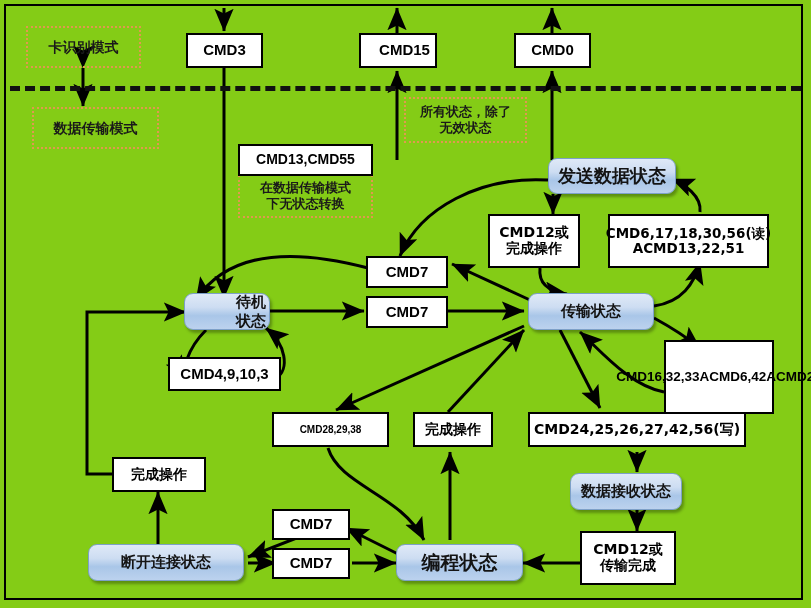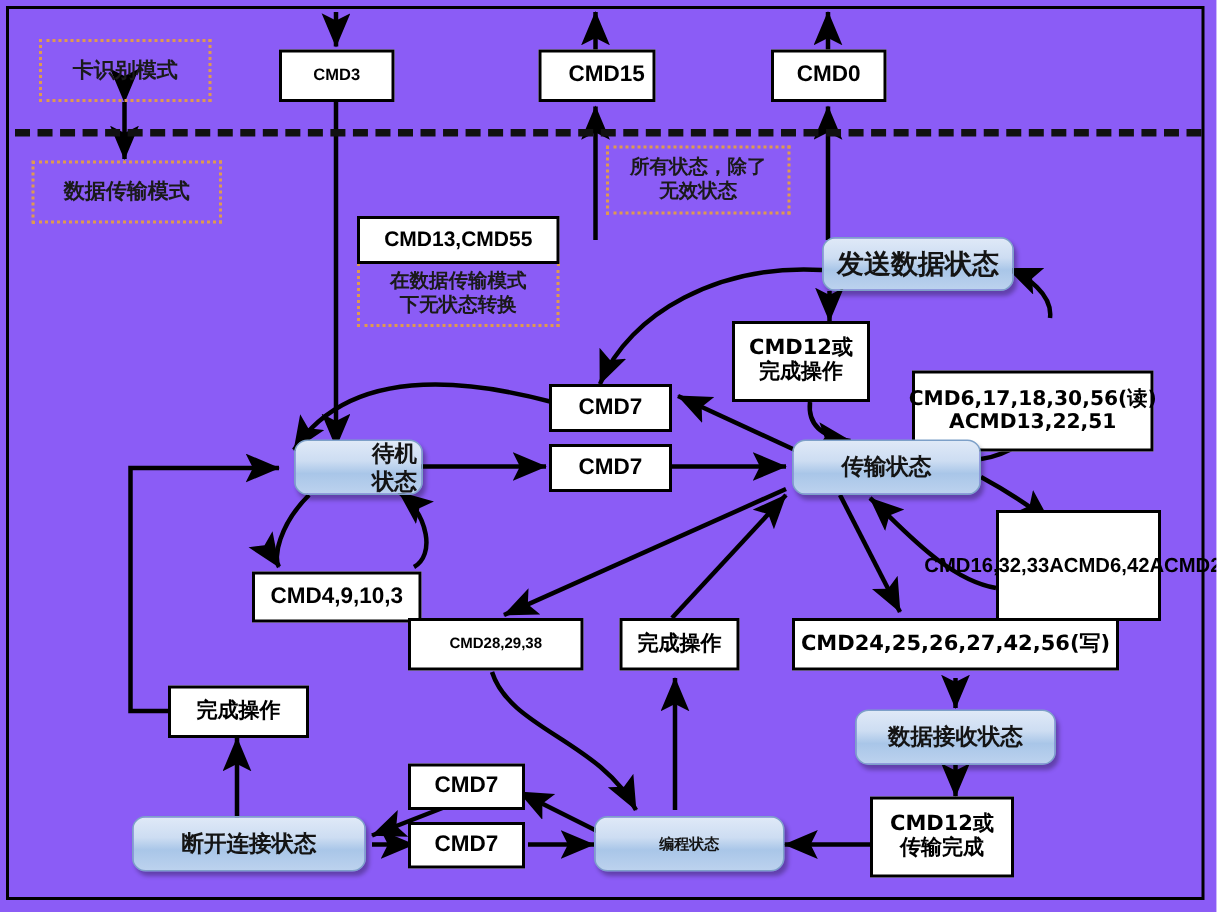--- a/index.html
+++ b/index.html
@@ -1,20 +1,20 @@
 <!DOCTYPE html>
 <html><head>
 <meta charset="utf-8">
 <style>
   html,body{margin:0;padding:0;background:#ffffff;}
   body{font-family:"Liberation Sans","DejaVu Sans",sans-serif;}
   #canvas{
     position:relative;
     width:811px;height:608px;
-    background:#8b5cf6;
+    background:#84cc16;
     overflow:hidden;
   }
   #frame{
     position:absolute;left:4px;top:4px;
     width:799px;height:596px;
     border:2px solid #000000;
     box-sizing:border-box;
   }
   svg#wires{position:absolute;left:0;top:0;width:811px;height:608px;}
 
@@ -153,81 +153,81 @@
       <line x1="158" y1="545" x2="158" y2="492" marker-end="url(#ah)"></line>
 
       <path d="M113,474 L87,474 L87,312 L186,312" marker-end="url(#ah)"></path>
     </g>
   </svg>
 
   <div class="mode-divider"></div>
 
   <div class="note" style="left:26px;top:26px;width:115px;height:42px;font-size:14px;">卡识别模式</div>
 
-  <div class="note" style="left:21px;top:107px;width:127px;height:42px;font-size:14px;">数据传输模式</div>
+  <div class="note" style="left:32px;top:107px;width:127px;height:42px;font-size:14px;">数据传输模式</div>
 
   <div class="note" style="left:404px;top:97px;width:123px;height:46px;font-size:13px;white-space:pre-line;">所有状态，除了
 无效状态</div>
 
   <div class="note attached" style="left:238px;top:175px;width:135px;height:43px;font-size:13px;white-space:pre-line;">在数据传输模式
 下无状态转换</div>
 
-  <div class="cmdbox latin" style="left:186px;top:33px;width:77px;height:35px;font-size:11px;">CMD3</div>
+  <div class="cmdbox latin" style="left:186px;top:33px;width:77px;height:35px;font-size:15px;">CMD3</div>
 
   <div class="cmdbox latin" style="left:359px;top:33px;width:78px;height:35px;font-size:15px;padding-left:13px;">CMD15</div>
 
   <div class="cmdbox latin" style="left:514px;top:33px;width:77px;height:35px;font-size:15px;">CMD0</div>
 
   <div class="cmdbox latin" style="left:238px;top:144px;width:135px;height:32px;font-size:14px;">CMD13,CMD55</div>
 
   <div class="cmdbox cjk" style="left:488px;top:214px;width:92px;height:54px;font-size:14px;flex-direction:column;">
     <span>CMD12或</span>
     <span>完成操作</span>
   </div>
 
-  <div class="cmdbox cjk" style="left:608px;top:214px;width:161px;height:54px;font-size:13.5px;flex-direction:column;margin-top:33px;">
+  <div class="cmdbox cjk" style="left:608px;top:214px;width:161px;height:54px;font-size:13.5px;flex-direction:column;">
     <span>CMD6,17,18,30,56(读)</span>
     <span>ACMD13,22,51</span>
   </div>
 
   <div class="cmdbox latin" style="left:366px;top:256px;width:82px;height:32px;font-size:15px;">CMD7</div>
 
   <div class="cmdbox latin" style="left:366px;top:296px;width:82px;height:32px;font-size:15px;">CMD7</div>
 
   <div class="cmdbox cjk" style="left:664px;top:340px;width:110px;height:74px;font-size:13.5px;flex-direction:row;
               font-family:'Liberation Sans',sans-serif;">
     <span>CMD16,32,33</span>
     <span>ACMD6,42</span>
     <span>ACMD23</span>
   </div>
 
-  <div class="cmdbox latin" style="left:168px;top:357px;width:113px;height:34px;font-size:15px;margin-top:24px;">CMD4,9,10,3</div>
+  <div class="cmdbox latin" style="left:168px;top:357px;width:113px;height:34px;font-size:15px;">CMD4,9,10,3</div>
 
   <div class="cmdbox latin" style="left:272px;top:412px;width:117px;height:35px;font-size:10px;">CMD28,29,38</div>
 
   <div class="cmdbox cjk" style="left:413px;top:412px;width:80px;height:35px;font-size:14px;">完成操作</div>
 
   <div class="cmdbox cjk" style="left:528px;top:412px;width:218px;height:35px;font-size:14px;">CMD24,25,26,27,42,56(写)</div>
 
   <div class="cmdbox cjk" style="left:112px;top:457px;width:94px;height:35px;font-size:14px;">完成操作</div>
 
   <div class="cmdbox latin" style="left:272px;top:509px;width:78px;height:31px;font-size:15px;">CMD7</div>
 
   <div class="cmdbox latin" style="left:272px;top:548px;width:78px;height:31px;font-size:15px;">CMD7</div>
 
   <div class="cmdbox cjk" style="left:580px;top:531px;width:96px;height:54px;font-size:14px;flex-direction:column;">
     <span>CMD12或</span>
     <span>传输完成</span>
   </div>
 
   <div class="state" style="left:548px;top:158px;width:128px;height:36px;font-size:18px;">发送数据状态</div>
 
-  <div class="state" style="left:196px;top:293px;width:86px;height:37px;font-size:15px;padding-left:48px;">待机状态</div>
+  <div class="state" style="left:184px;top:293px;width:86px;height:37px;font-size:15px;padding-left:48px;">待机状态</div>
 
   <div class="state" style="left:528px;top:293px;width:126px;height:37px;font-size:15px;">传输状态</div>
 
-  <div class="state" style="left:570px;top:473px;width:134px;height:37px;font-size:15px;">数据接收状态</div>
-
-  <div class="state" style="left:396px;top:544px;width:127px;height:37px;font-size:10px;">编程状态</div>
+  <div class="state" style="left:570px;top:473px;width:112px;height:37px;font-size:15px;">数据接收状态</div>
+
+  <div class="state" style="left:396px;top:544px;width:127px;height:37px;font-size:19px;">编程状态</div>
 
   <div class="state" style="left:88px;top:544px;width:156px;height:37px;font-size:15px;">断开连接状态</div>
 
 </div>
 
 </body></html>

